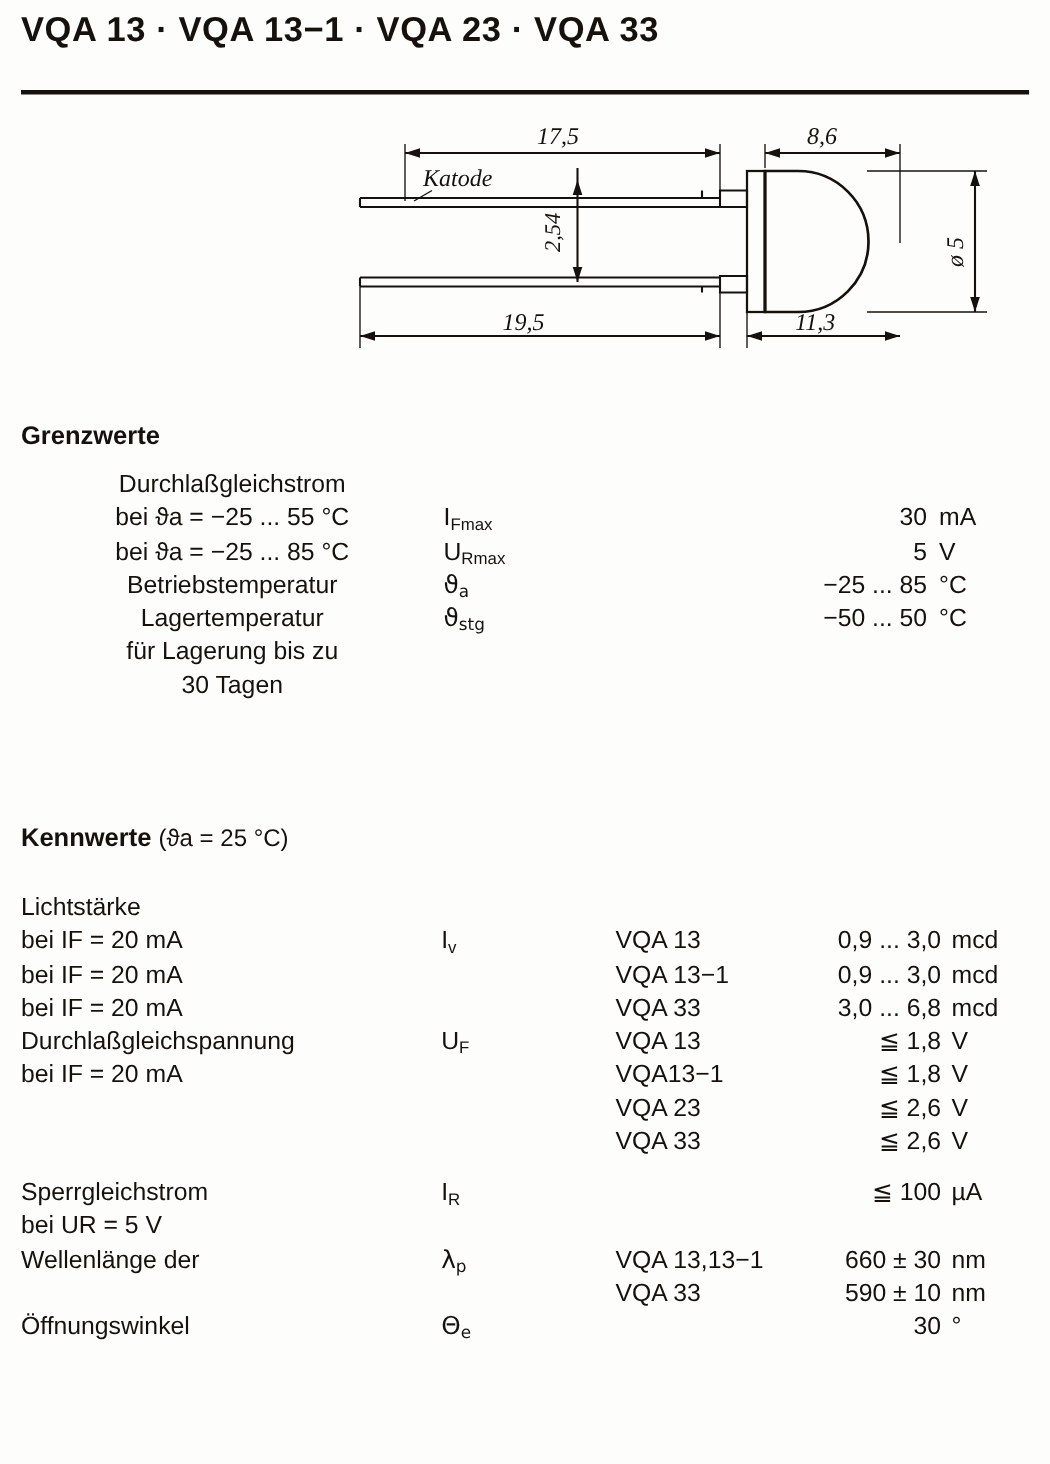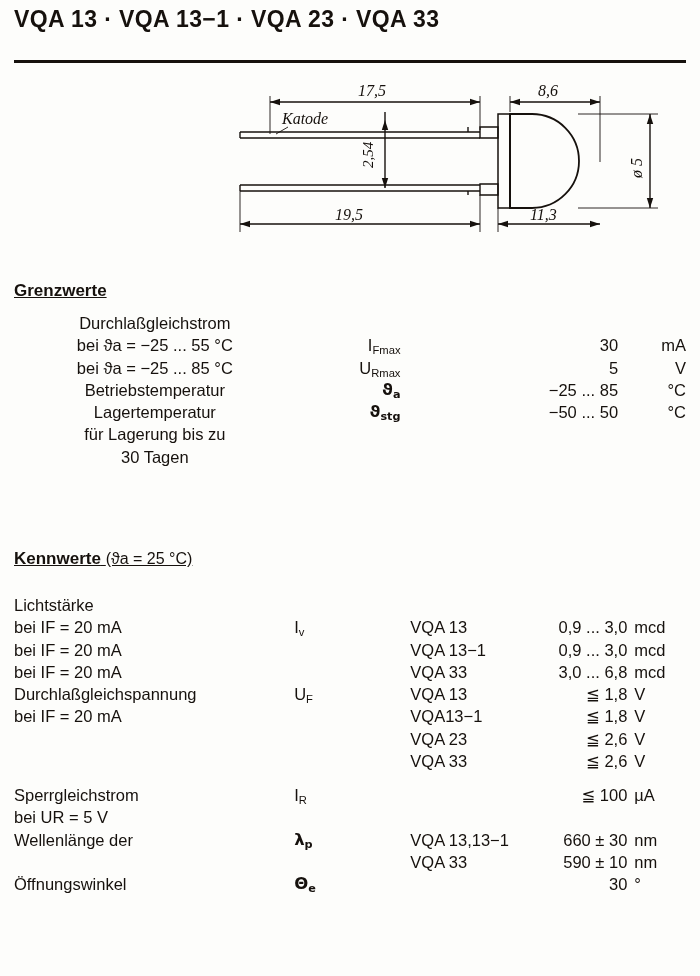--- a/index.html
+++ b/index.html
@@ -45,21 +45,20 @@
     left: 180px;
     top: 72px;
     width: 505px;
     height: 185px;
   }
   .drawing svg { display: block; }
   
   .section-title {
     font-size: 17px;
     font-weight: bold;
-    text-decoration: underline;
   }
   .sub-note {
     font-size: 16px;
     font-weight: normal;
   }
   .grenzwerte-head {
     position: absolute;
     left: 14px;
     top: 281px;
   }
@@ -80,31 +79,31 @@
     white-space: nowrap;
   }
   .c-label { width: 282px; }
   .c-sym   { width: 118px; }
   .c-type  { width: 128px; }
   .c-val   { width: 90px; text-align: right; }
   .c-unit  { width: 52px; padding-left: 7px !important; }
   
   #limits-table { left: 14px; top: 312px; width: 672px; }
   #limits-table .c-label { width: 282px; text-align: center; }
-  #limits-table .c-sym { width: 105px; text-align: right; }
+  #limits-table .c-sym { width: 105px; }
   #limits-table .c-val { width: 218px; text-align: right; }
-  #limits-table .c-unit { width: 60px; padding-left: 8px !important; text-align: right; }
+  #limits-table .c-unit { width: 60px; padding-left: 8px !important; }
   #chars-table { left: 14px; top: 594px; width: 672px; }
   sub {
     font-size: 68%;
     vertical-align: baseline;
     position: relative;
     top: 3px;
   }
-  .greek { font-family: "DejaVu Sans", sans-serif; font-weight: bold; }
+  .greek { font-family: "DejaVu Sans", sans-serif; }
   .spacer-row td { height: 12px; }
 </style>
 </head>
 <body>
 
 <div class="page">
 
   <div class="doc-title">VQA 13 · VQA 13−1 · VQA 23 · VQA 33</div>
   <div class="rule"></div>
 

